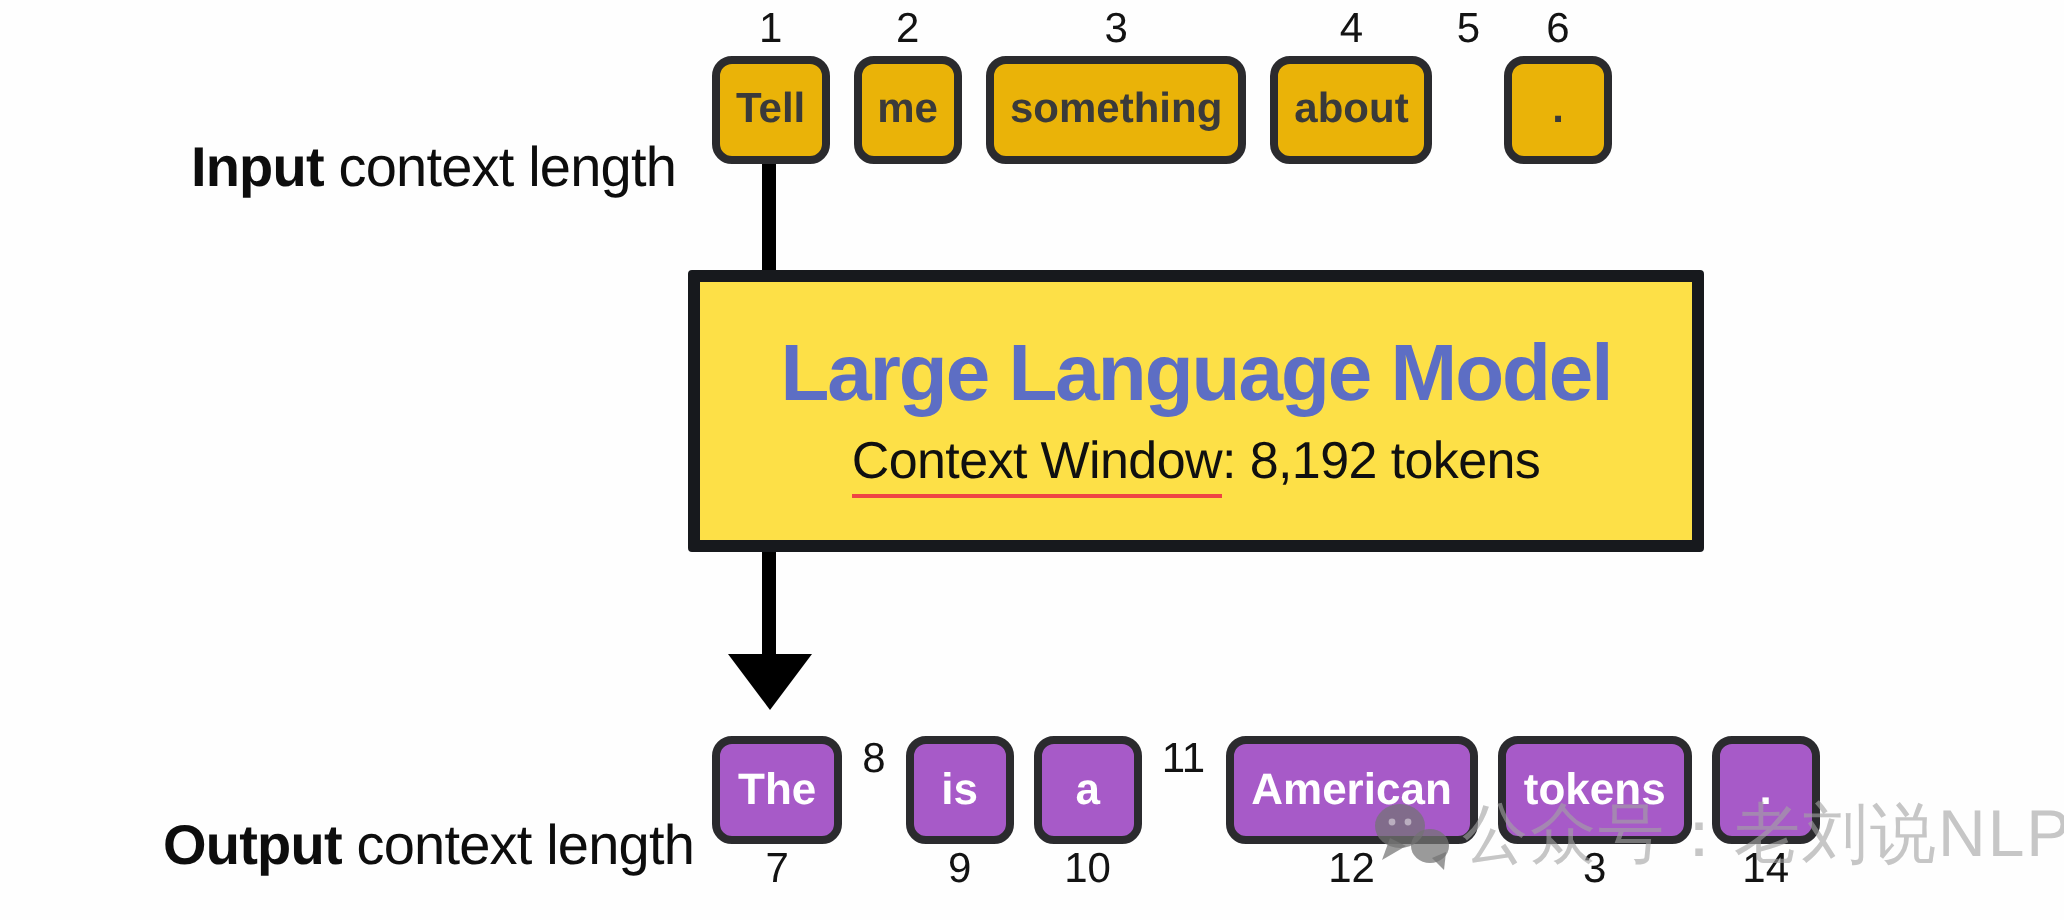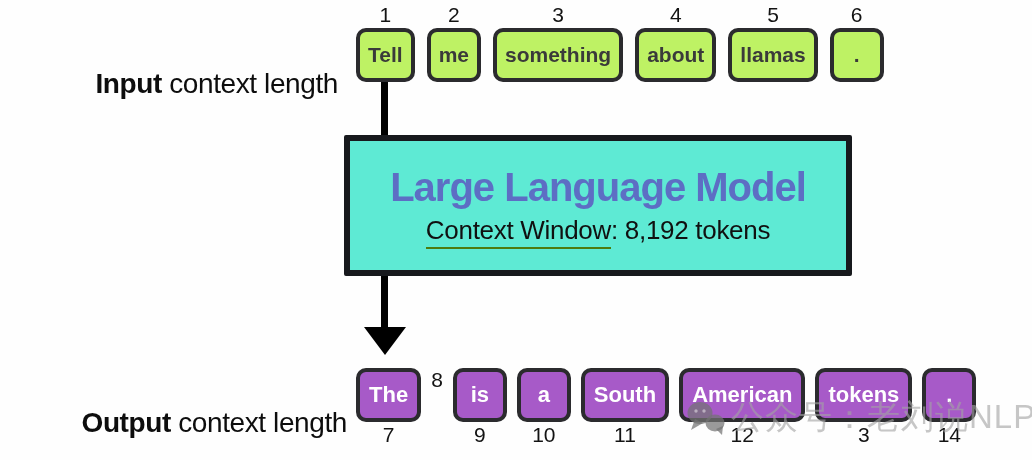--- a/index.html
+++ b/index.html
@@ -53,62 +53,62 @@
     justify-content: center;
     border: 4px solid #2b2b2e;
     border-radius: 10px;
     font-weight: 700;
     white-space: nowrap;
   }
   .input-box {
     height: 54px;
     min-width: 54px;
     padding: 0 8px;
-    background: #bef264;
+    background: #eab308;
     color: #3a3a3a;
     font-size: 21px;
   }
   .output-box {
     height: 54px;
     min-width: 54px;
     padding: 0 9px;
     background: #a75ac8;
     color: #ffffff;
     font-size: 22px;
   }
 
   
   .model-box {
     position: absolute;
     left: 344px;
     top: 135px;
     width: 508px;
     height: 141px;
-    background: #5eead4;
+    background: #fde047;
     border: 6px solid #17191d;
     border-radius: 2px;
     display: flex;
     flex-direction: column;
     align-items: center;
     justify-content: center;
     gap: 7px;
   }
   .model-title {
     font-size: 40px;
     font-weight: 700;
     color: #5d6ec4;
     letter-spacing: -1px;
     line-height: 1.05;
   }
   .model-sub {
     font-size: 26px;
     color: #101010;
     letter-spacing: -0.3px;
   }
-  .model-sub .cw { border-bottom: 2px solid #4d7c0f; padding-bottom: 2px; }
+  .model-sub .cw { border-bottom: 2px solid #ef4444; padding-bottom: 2px; }
   .model-sub b { font-weight: 400; }
 
   
   .vline {
     position: absolute;
     width: 7px;
     background: #000;
   }
   .line-in  { left: 381px; top: 82px;  height: 53px; }
   .line-out { left: 381px; top: 276px; height: 54px; }
@@ -164,21 +164,20 @@
       <div class="token-col">
         <div class="token-num">3</div>
         <div class="token-box input-box">something</div>
       </div>
       <div class="token-col">
         <div class="token-num">4</div>
         <div class="token-box input-box">about</div>
       </div>
       <div class="token-col">
         <div class="token-num">5</div>
-        <div class="token-box input-box">llamas</div>
       </div>
       <div class="token-col">
         <div class="token-num">6</div>
         <div class="token-box input-box">.</div>
       </div>
     </div>
 
   <div class="vline line-in"></div>
 
   <div class="model-box">
@@ -205,21 +204,20 @@
       </div>
       <div class="token-col">
         <div class="token-box output-box">is</div>
         <div class="token-num">9</div>
       </div>
       <div class="token-col">
         <div class="token-box output-box">a</div>
         <div class="token-num">10</div>
       </div>
       <div class="token-col">
-        <div class="token-box output-box">South</div>
         <div class="token-num">11</div>
       </div>
       <div class="token-col">
         <div class="token-box output-box">American</div>
         <div class="token-num">12</div>
       </div>
       <div class="token-col">
         <div class="token-box output-box">tokens</div>
         <div class="token-num">3</div>
       </div>

